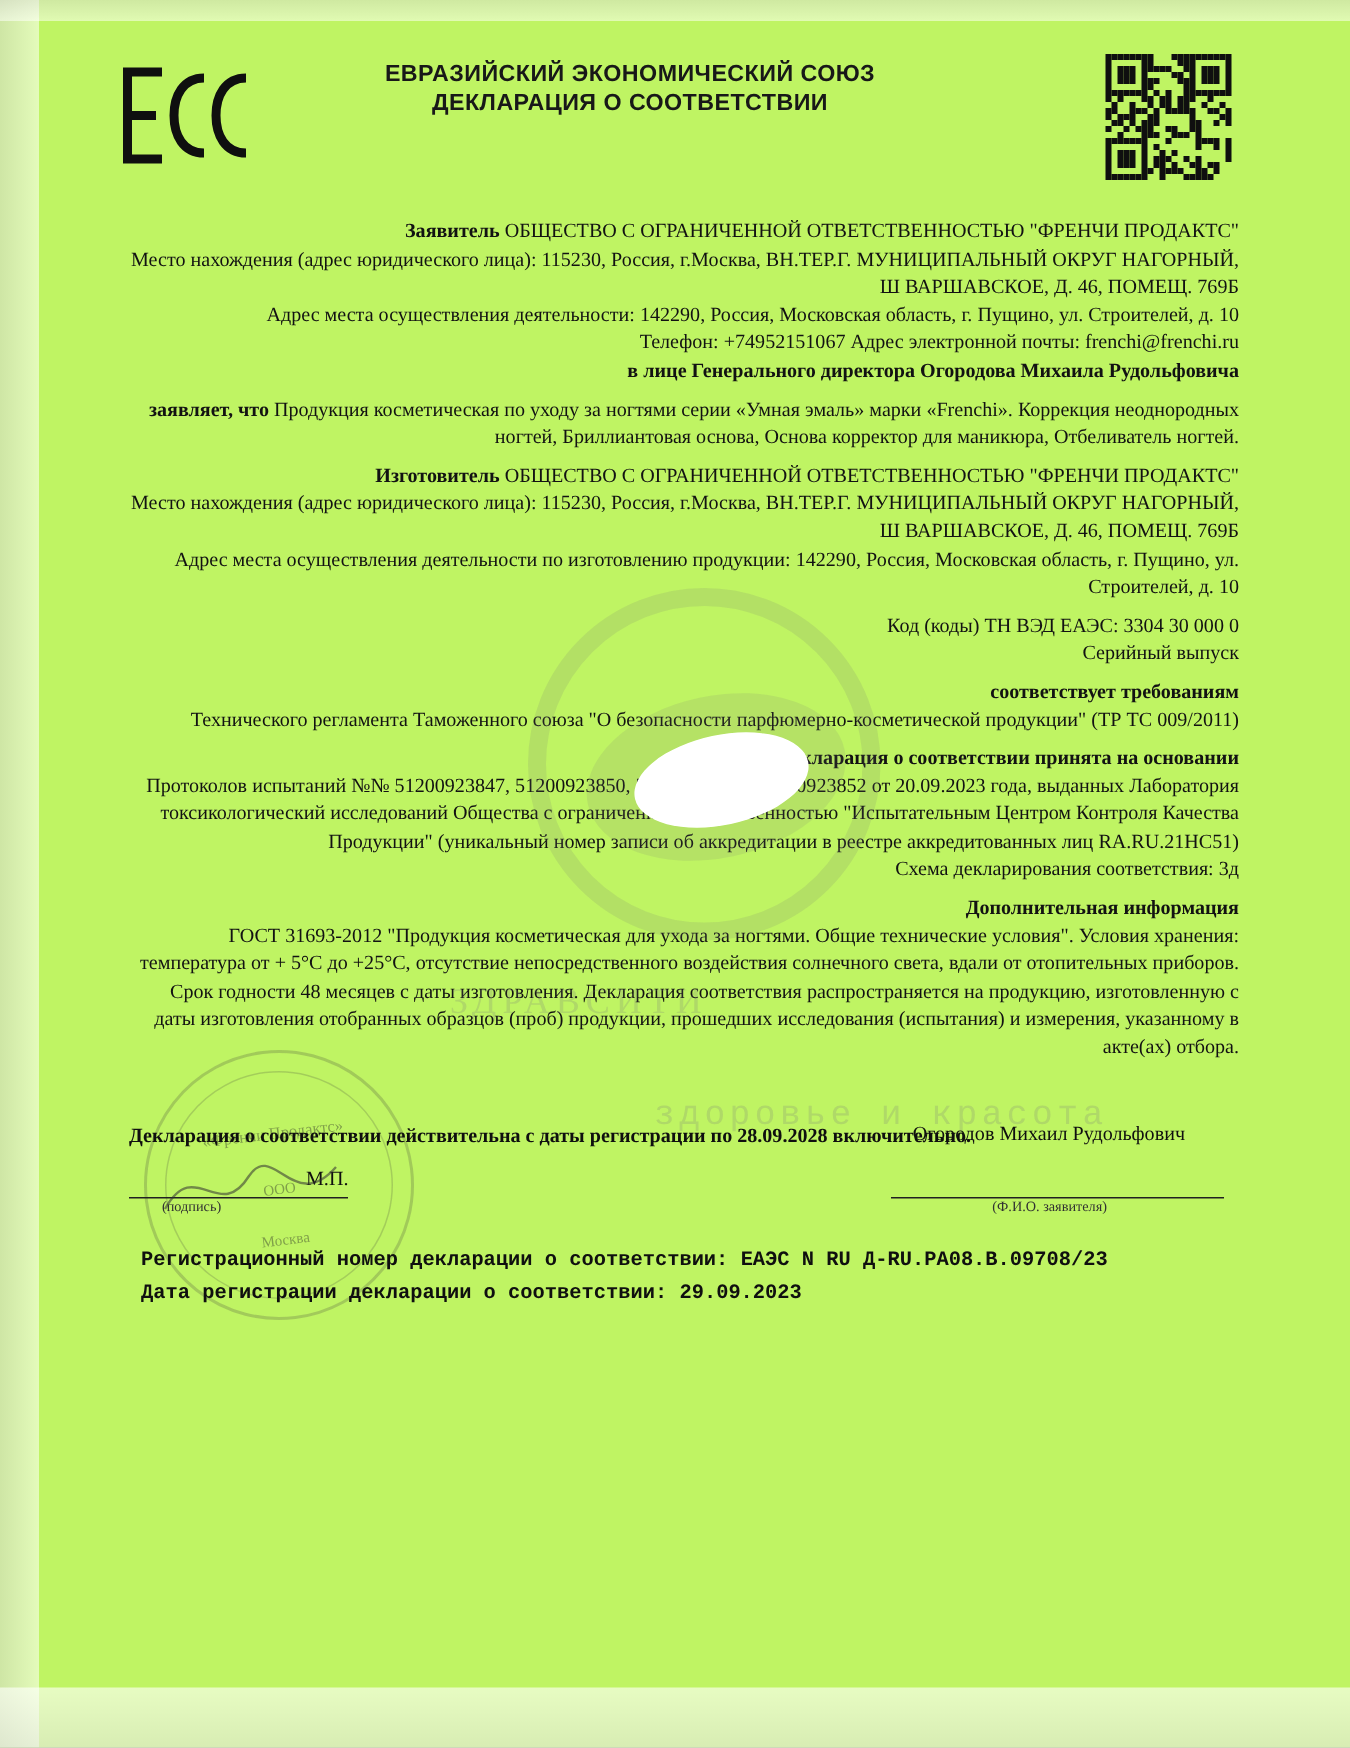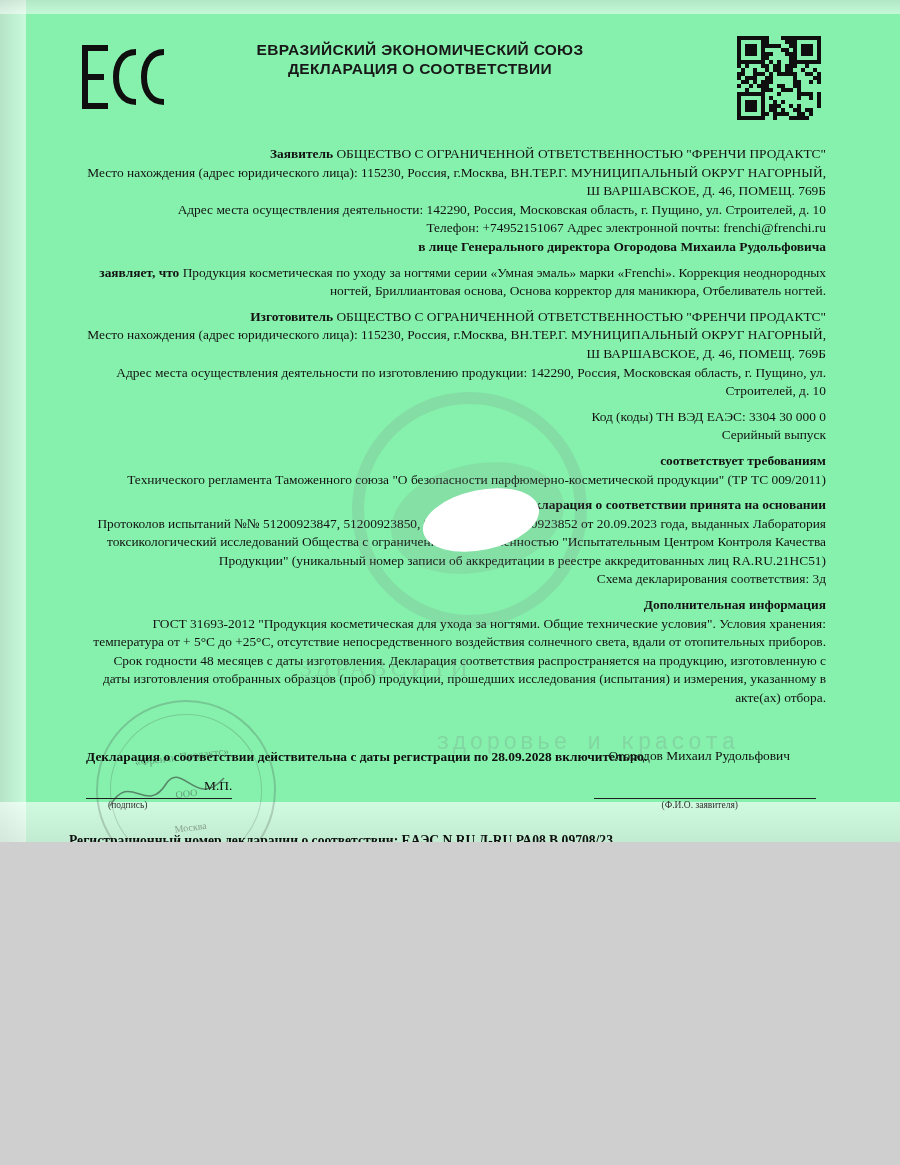--- a/index.html
+++ b/index.html
@@ -3,22 +3,22 @@
 <meta charset="utf-8">
 <style>
   html, body {
     margin: 0;
     padding: 0;
     background: #cfcfcf;
   }
   .page {
     position: relative;
     width: 900px;
-    height: 842px;
-    background: #86efac;
+    height: 1165px;
+    background: #bef264;
     overflow: hidden;
     font-family: "Liberation Serif", serif;
     color: #111;
     filter: contrast(1.02);
   }
   
   .scan-edge-left {
     position: absolute; left: 0; top: 0; width: 26px; height: 100%;
     background: linear-gradient(to right,#d8d8d8,#ffffff);
     opacity: .55;
@@ -207,26 +207,27 @@
     position: absolute;
     font-size: 9.5px;
     color: #333;
     top: 52px;
   }
   .caption.left { left: 22px; }
   .caption.right { right: 88px; }
 
   .reg-block {
     position: absolute;
-    left: 69px;
+    left: 94px;
     top: 830px;
     width: 740px;
     font-size: 13.6px;
     line-height: 22px;
     font-weight: bold;
+    font-family: Liberation Mono, monospace;
   }
   .curve-sign {
     position: absolute;
     left: 104px;
     top: 760px;
     width: 160px;
     height: 60px;
     opacity: .55;
   }
 </style>

